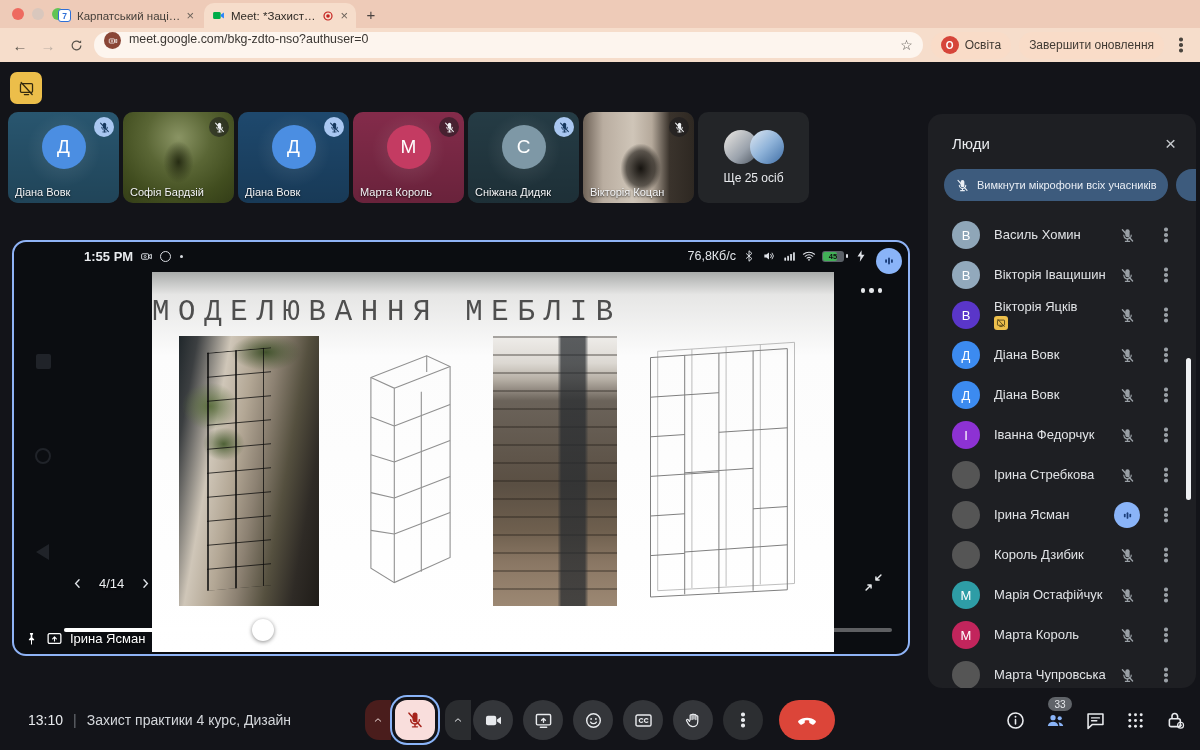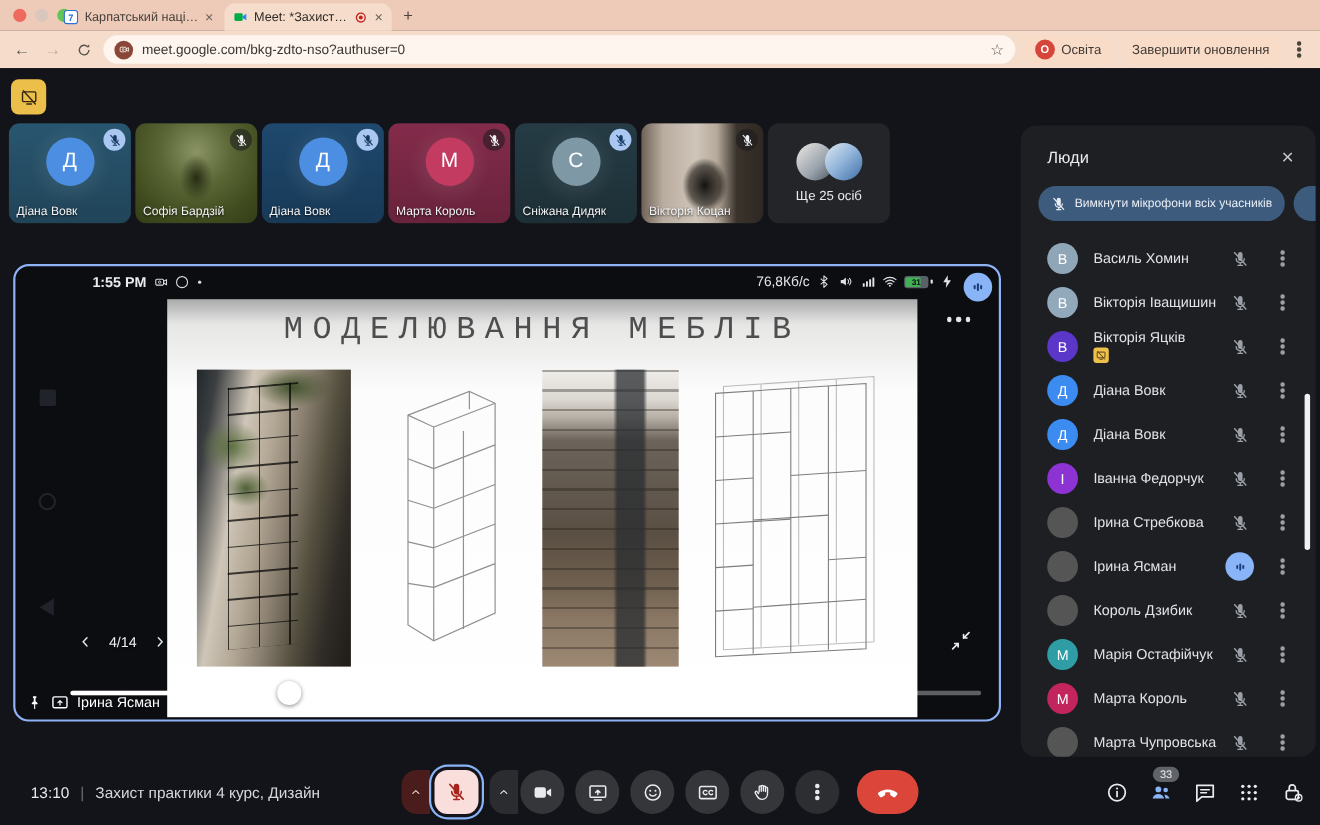--- a/index.html
+++ b/index.html
@@ -23,21 +23,21 @@
 .favsvg{width:13px;height:13px;flex:none}
 .tclose{background:none;border:none;font-size:13px;color:#6b625a;padding:0;line-height:1}
 .rec{width:12px;height:12px;color:#c5221f;flex:none}
 #newtab{position:absolute;left:362px;top:5px;width:18px;height:18px;background:none;border:none;
  font-size:15px;color:#4a4340;line-height:1}
 #toolbar{position:absolute;left:0;top:28px;width:1200px;height:34px;background:#f6ddcb;
  display:flex;align-items:center;padding:0 10px;gap:8px}
 .navb{background:none;border:none;font-size:15px;color:#5a544c;width:20px}
 .navb.fwd{color:#bcae a3;color:#bcaea3}
 .navb.rel svg{width:15px;height:15px;margin:0 auto}
-#urlfield{flex:1;height:26px;border-radius:13px;background:#fdf5ee;display:flex;align-items:center;
+#urlfield{flex:1;height:26px;border-radius:13px;background:#fdf5ee;display:flex;
  padding:0 10px;gap:8px}
 .meetfav{width:17px;height:17px;border-radius:50%;background:#8a4636;color:#fff;display:flex;
  align-items:center;justify-content:center;flex:none}
 .meetfav svg{width:10px;height:10px}
 #urltext{font-size:12.4px;color:#3a3632}
 #star{margin-left:auto;background:none;border:none;font-size:14px;color:#55504a}
 .chip{height:27px;border-radius:14px;background:#f9dcc8;display:flex;align-items:center;gap:6px;
  padding:0 10px;font-size:12px;color:#403a33;border:none;flex:none}
 .pavat{width:18px;height:18px;border-radius:50%;background:#d6453a;color:#fff;font-size:10px;
  font-weight:bold;display:flex;align-items:center;justify-content:center}
@@ -117,21 +117,21 @@
 #audio-ind{position:absolute;top:6px;right:6px;width:26px;height:26px;border-radius:50%;background:#8ab4f8;
  color:#1b3e7a;display:flex;align-items:center;justify-content:center}
 #audio-ind svg{width:16px;height:16px}
 .nk{position:absolute;color:#202329}
 .nk-square{left:22px;top:112px;width:15px;height:15px;background:currentColor;border-radius:2px}
 .nk-circle{left:21px;top:206px;width:16px;height:16px;border:2px solid currentColor;border-radius:50%}
 .nk-tri{left:22px;top:302px;width:0;height:0;border-right:13px solid #202329;
  border-top:8px solid transparent;border-bottom:8px solid transparent}
 #slide{position:absolute;left:138px;top:30px;width:682px;bottom:2px;
  background:linear-gradient(180deg,#a9abaa 0%,#e6e6e5 6%,#fcfcfc 22%,#ffffff 100%);overflow:hidden}
-#slide-title{margin-top:11px;text-align:center;font-family:"Liberation Mono","DejaVu Sans Mono",monospace;
+#slide-title{margin-top:24px;font-family:"Liberation Mono","DejaVu Sans Mono",monospace;
  font-size:29px;letter-spacing:.3em;color:#4e4e4e;white-space:nowrap}
 #simgs{position:absolute;left:26px;right:26px;top:64px;bottom:46px;display:flex;gap:12px;justify-content:center}
 .si{height:100%;flex:none}
 .si1{width:140px;position:relative;overflow:hidden;background:
  radial-gradient(ellipse 50px 26px at 62% 6%,#41522c 0%,rgba(65,82,44,0) 70%),
  radial-gradient(ellipse 40px 34px at 22% 26%,#5d7040 0%,rgba(93,112,64,0) 70%),
  radial-gradient(ellipse 30px 24px at 32% 40%,#4e6136 0%,rgba(78,97,54,0) 70%),
  linear-gradient(100deg,#20272b 0%,#3c3f41 10%,#cfc6b8 28%,#b3a795 42%,#8c8172 55%,#55503f 70%,#2f2b26 85%,#1f1c18 100%)}
 .si1::after{content:"";position:absolute;left:20%;top:5%;width:46%;height:88%;transform:skewY(-5deg);
  background:repeating-linear-gradient(180deg,rgba(8,8,8,.75) 0 1.5px,transparent 1.5px 24px),
@@ -560,21 +560,21 @@
             <use href="#i-speaker"></use>
           </svg>
         <svg>
             <use href="#i-signal"></use>
           </svg>
         <svg>
             <use href="#i-wifi"></use>
           </svg>
         <span class="batt">
           <span id="battery-fill" style="width: 62%;"></span>
-          <span class="batt-label">31</span>
+          <span class="batt-label">45</span>
         </span>
         <span class="batt-tip"></span>
         <svg>
             <use href="#i-bolt"></use>
           </svg>
       </div>
       <div id="audio-ind">
           <svg>
             <use href="#i-wave"></use>
           </svg>

